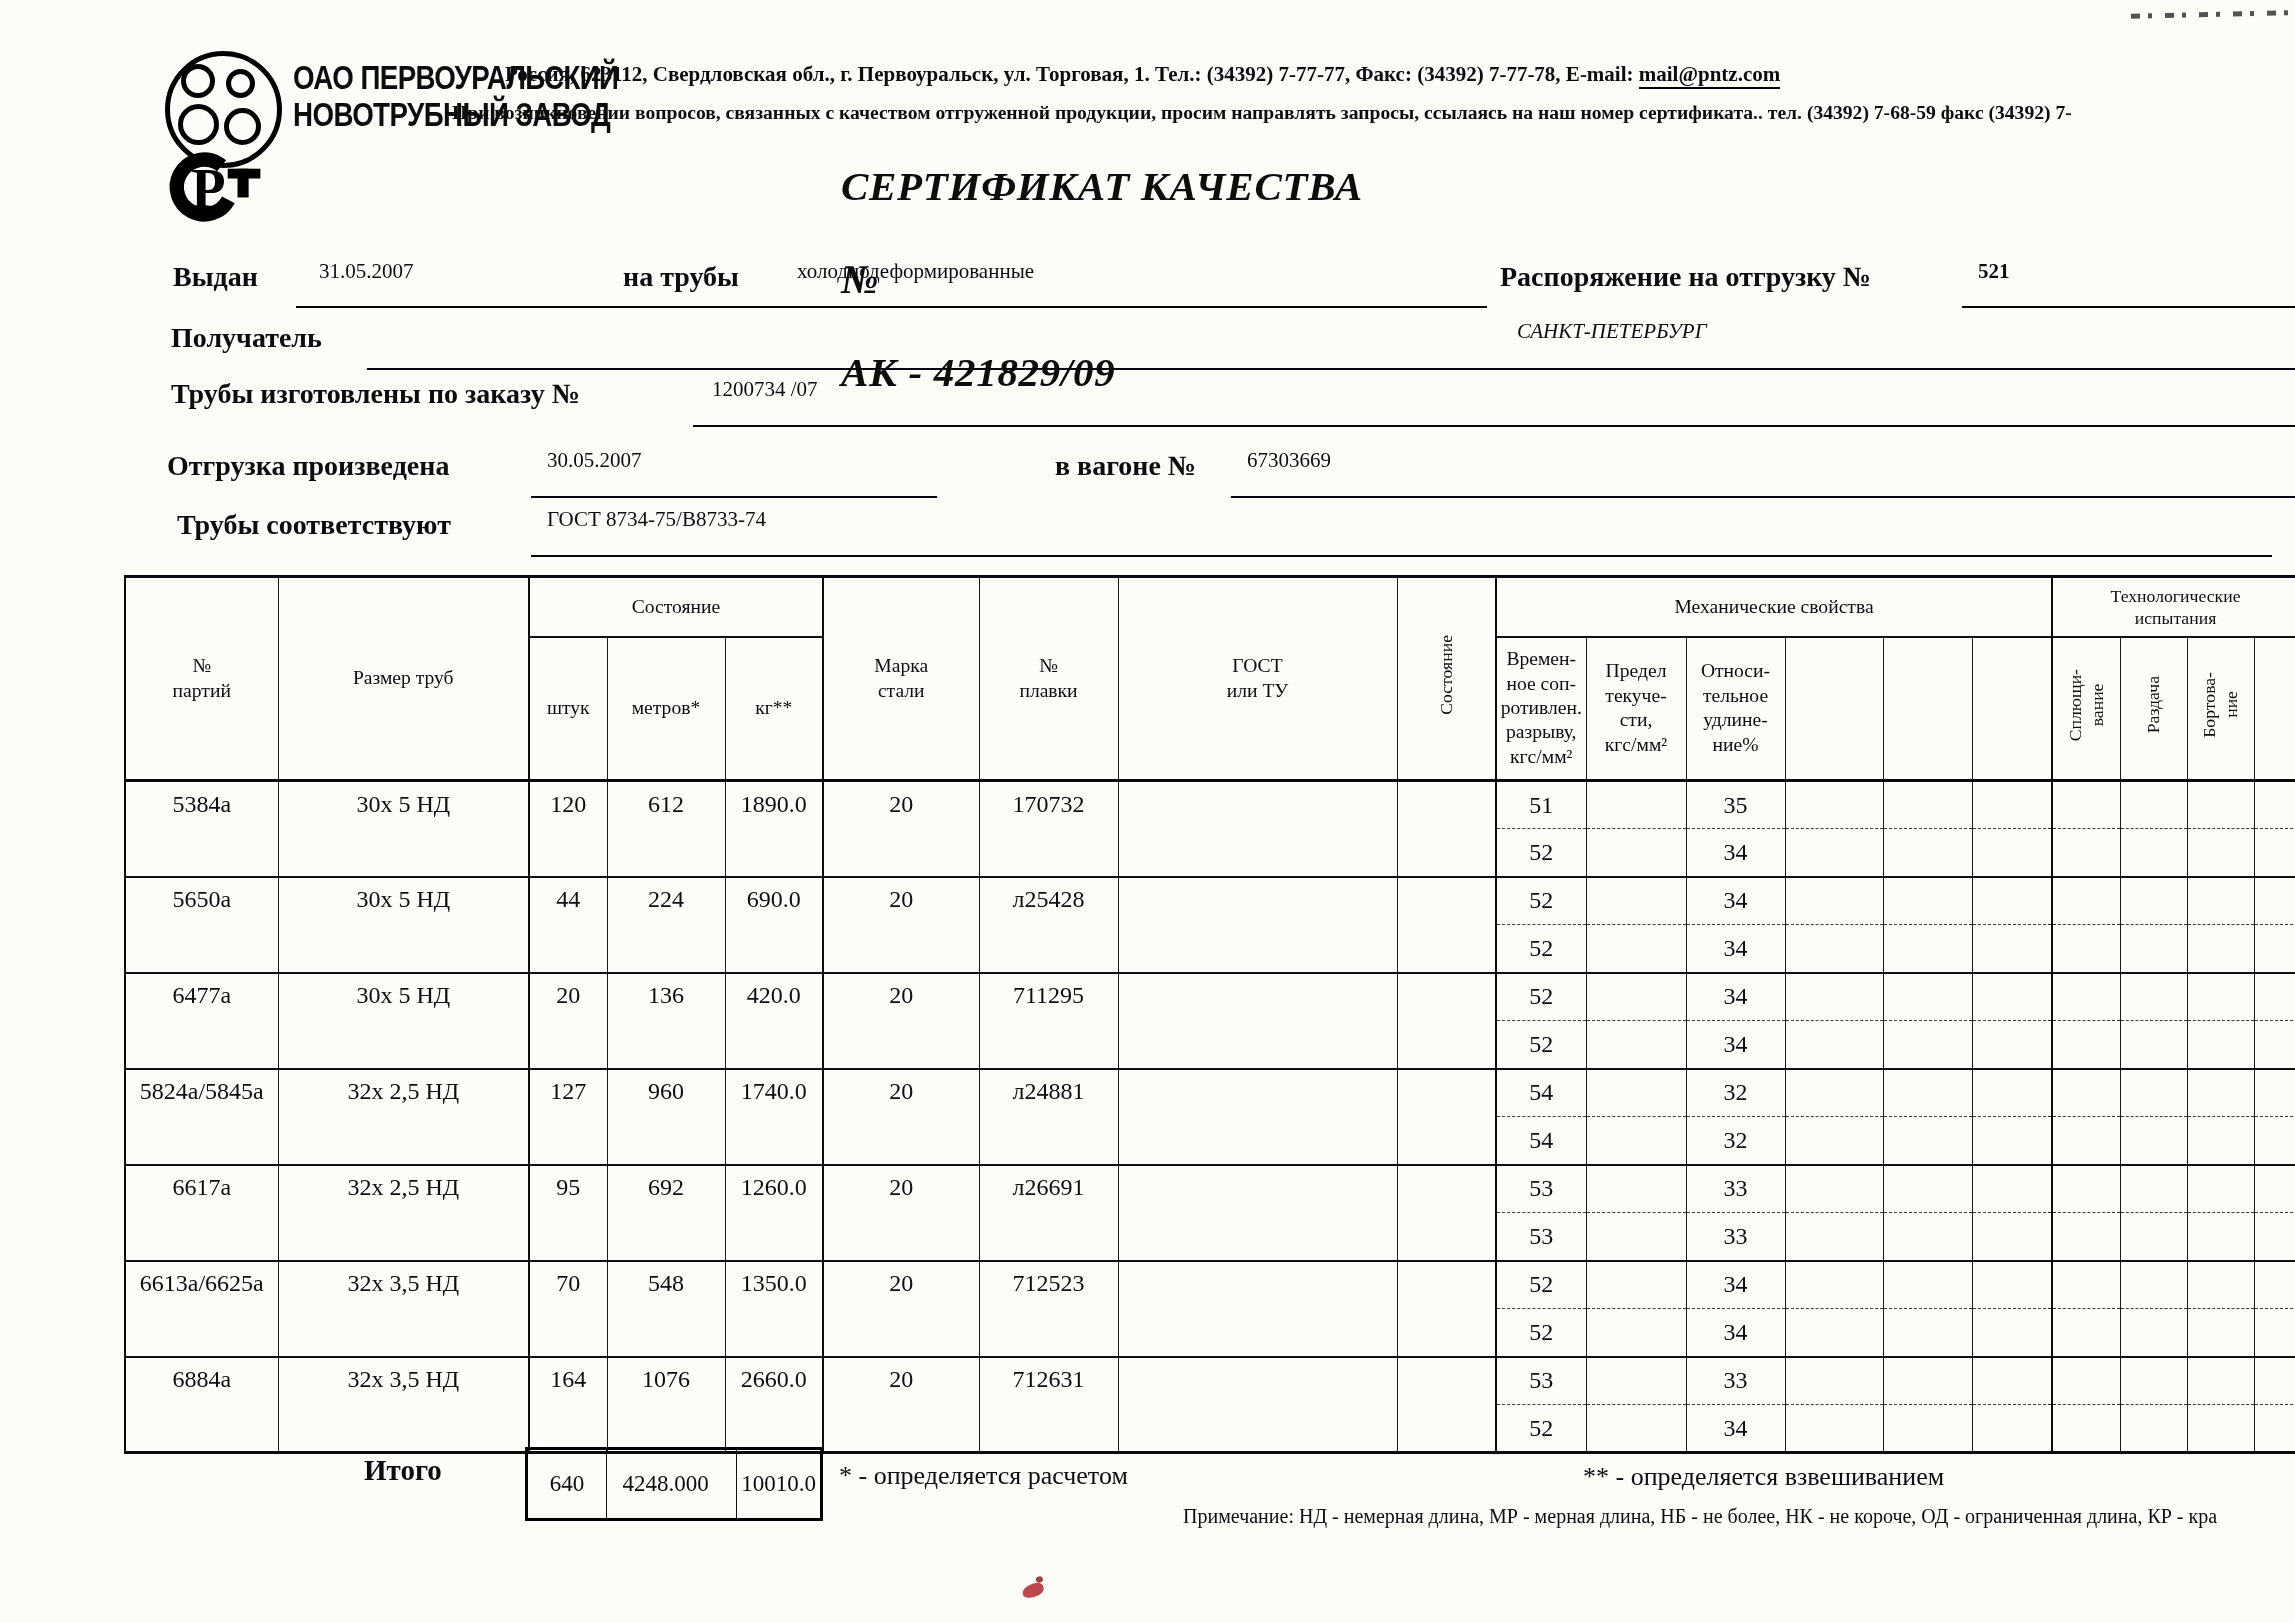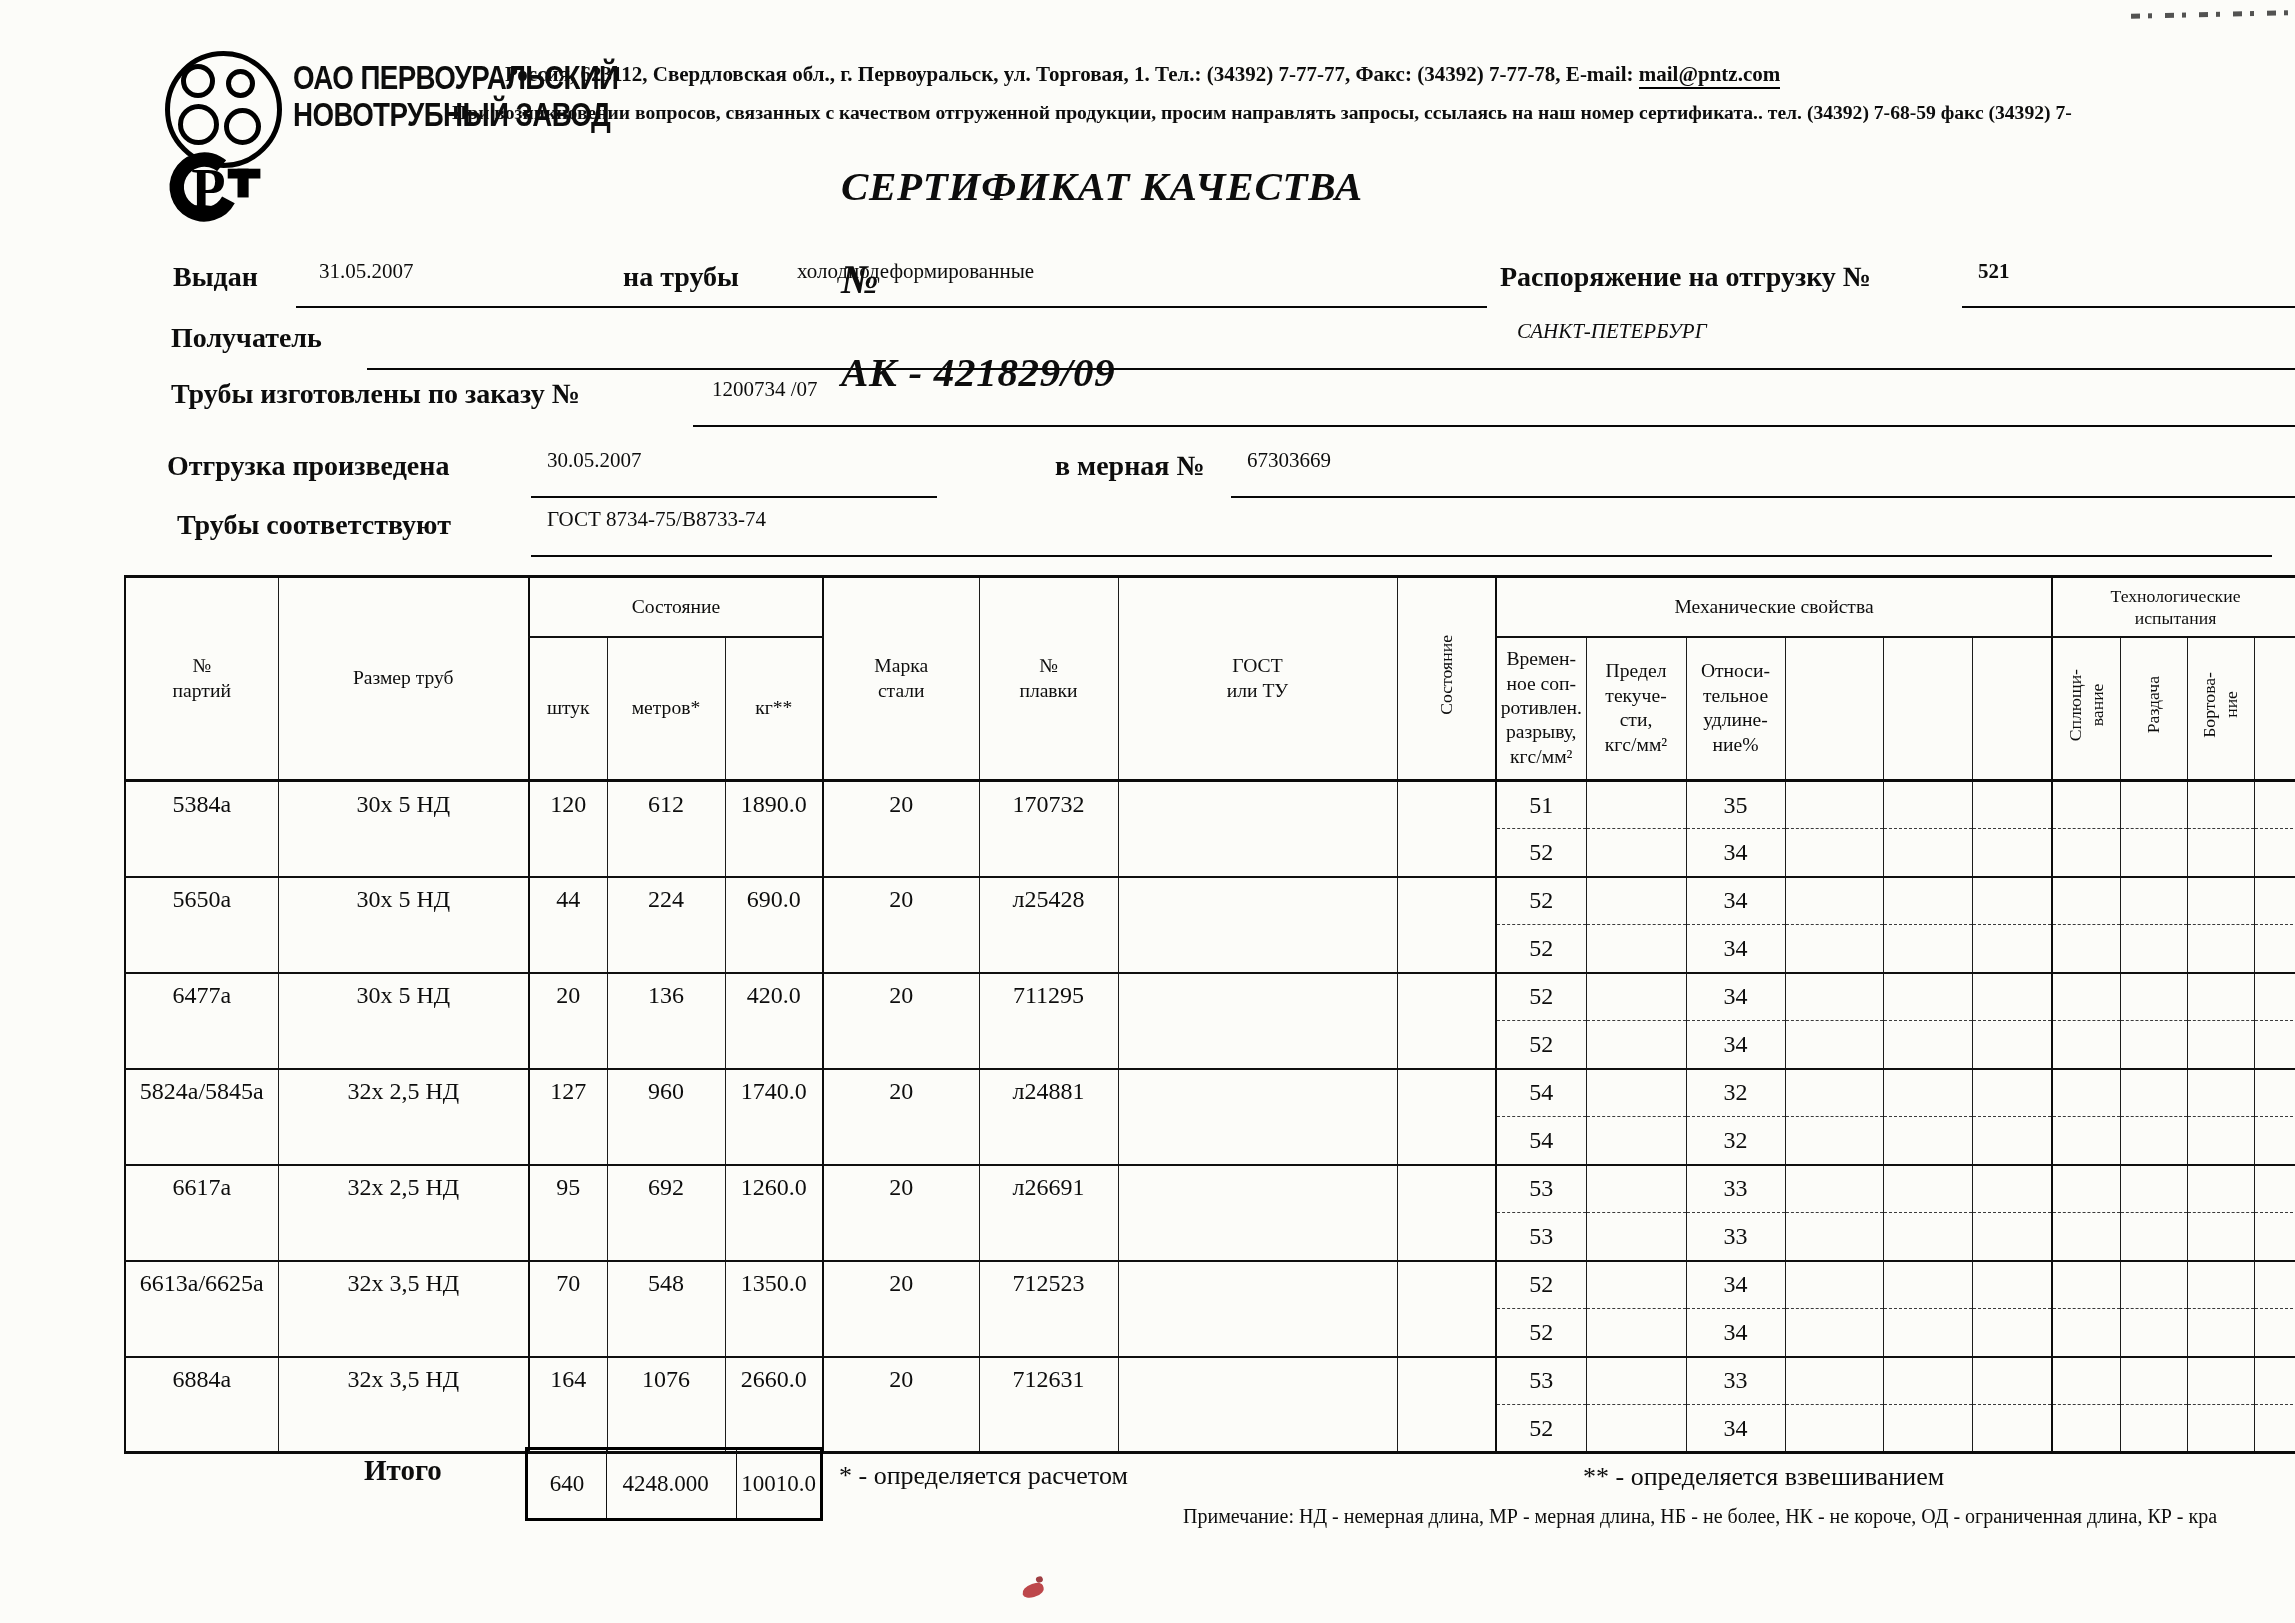--- a/index.html
+++ b/index.html
@@ -127,21 +127,21 @@
 <div class="abs uline" style="left:367px;top:368px;width:1929px"></div>
 <span class="abs val it" style="left:1469px;top:319px">САНКТ-ПЕТЕРБУРГ</span>
 
 <span class="abs lbl" style="left:171px;top:378px">Трубы изготовлены по заказу №</span>
 <div class="abs uline" style="left:693px;top:425px;width:1603px"></div>
 <span class="abs val" style="left:712px;top:377px">1200734  /07</span>
 
 <span class="abs lbl" style="left:167px;top:450px">Отгрузка произведена</span>
 <div class="abs uline" style="left:531px;top:496px;width:406px"></div>
 <span class="abs val" style="left:547px;top:448px">30.05.2007</span>
-<span class="abs lbl" style="left:1055px;top:450px">в мерная №</span>
+<span class="abs lbl" style="left:1055px;top:450px">в вагоне №</span>
 <div class="abs uline" style="left:1231px;top:496px;width:1065px"></div>
 <span class="abs val" style="left:1247px;top:448px">67303669</span>
 
 <span class="abs lbl" style="left:177px;top:509px">Трубы соответствуют</span>
 <div class="abs uline" style="left:531px;top:555px;width:1741px"></div>
 <span class="abs val" style="left:547px;top:507px">ГОСТ 8734-75/В8733-74</span>
 
 <table class="cert">
   <colgroup>
     <col style="width:153px">

